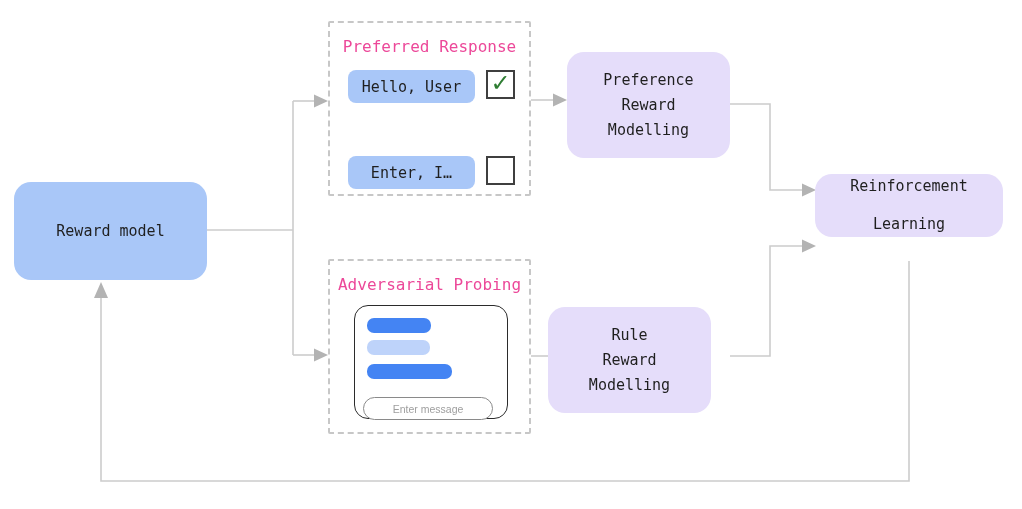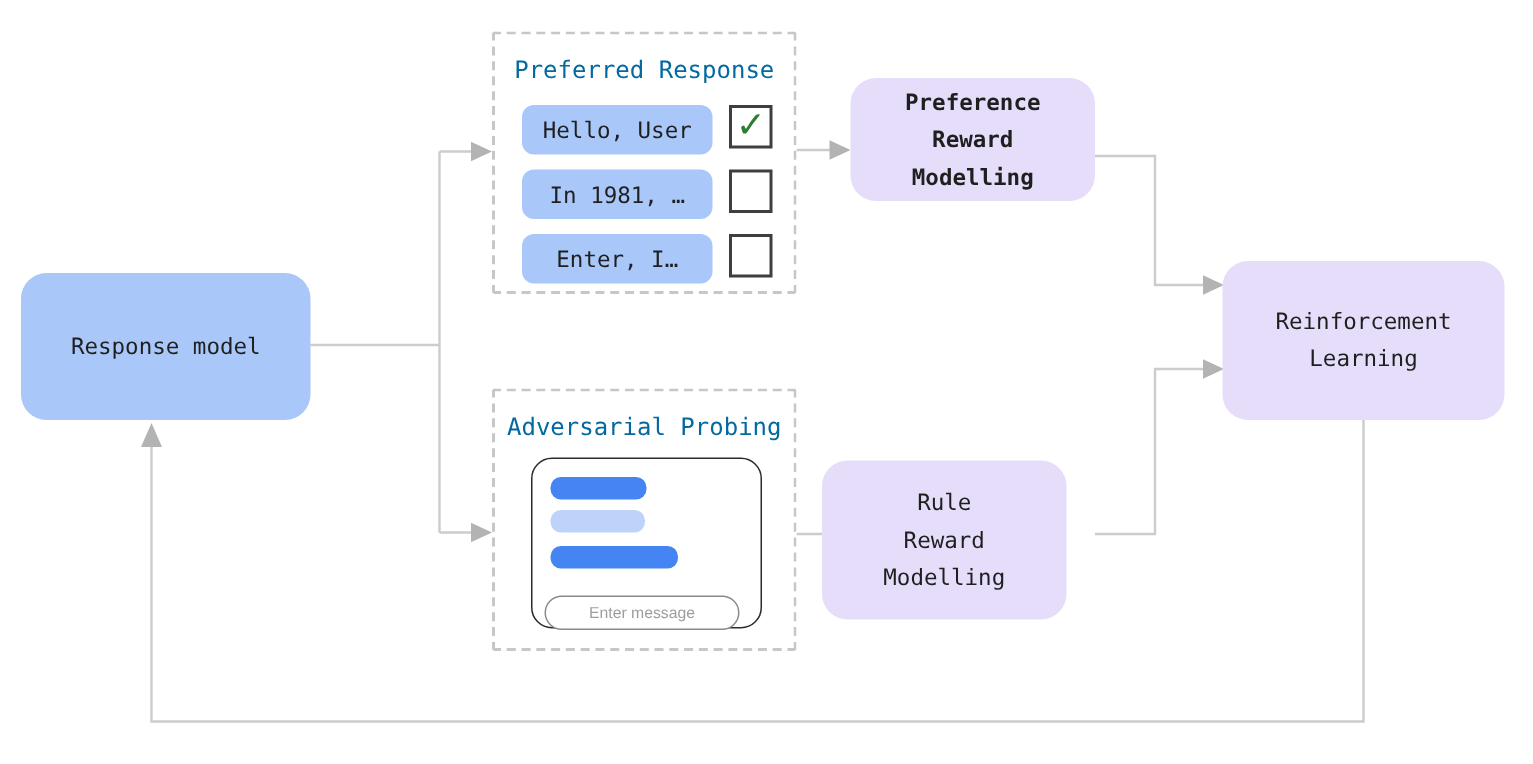--- a/index.html
+++ b/index.html
@@ -27,42 +27,42 @@
     border-radius: 17px;
     font-size: 15px;
     line-height: 25px;
     text-align: center;
     z-index: 2;
   }
   .node.blue   { background: #a9c7f8; }
   .node.purple { background: #e5ddfa; }
 
   .node-sparrow       { left: 14px;  top: 182px; width: 193px; height: 98px;  }
-  .node-pref-reward   { left: 567px; top: 52px;  width: 163px; height: 82px; font-weight: bold; }
+  .node-pref-reward   { left: 567px; top: 52px;  width: 163px; height: 106px; }
   .node-rule-reward   { left: 548px; top: 307px; width: 163px; height: 106px; }
-  .node-reinforcement { left: 815px; top: 174px; width: 188px; height: 106px;  }
+  .node-reinforcement { left: 815px; top: 174px; width: 188px; height: 63px; justify-content: space-between;  }
 
   .dashed-panel {
     position: absolute;
     width: 203px; height: 175px;
     border: 2px dashed #c7c7c7;
     border-radius: 2px;
     box-sizing: border-box;
     background: #ffffff;
     z-index: 1;
   }
   .panel-preferred   { left: 328px; top: 21px;  }
   .panel-adversarial { left: 328px; top: 259px; }
 
   .panel-title {
     margin-top: 13px;
     text-align: center;
     font-size: 16px;
     line-height: 22px;
-    color: #0369a1;
+    color: #ec4899;
     white-space: nowrap;
   }
 
   .option-row {
     position: absolute;
     left: 18px;
     display: flex;
     align-items: flex-start;
     gap: 11px;
   }
@@ -154,39 +154,33 @@
       <polygon points="328,355 314,348.5 314,361.5"></polygon>
       <polygon points="567,100 553,93.5 553,106.5"></polygon>
       <polygon points="567,356 553,349.5 553,362.5"></polygon>
       <polygon points="816,190 802,183.5 802,196.5"></polygon>
       <polygon points="816,246 802,239.5 802,252.5"></polygon>
       <polygon points="101,282 94,298 108,298"></polygon>
     </g>
   </svg>
 
   <div class="node blue node-sparrow">
-    <span>Response model</span>
+    <span>Reward model</span>
   </div>
 
   <div class="dashed-panel panel-preferred">
     <div class="panel-title">Preferred Response</div>
 
     <div class="option-row row-0">
       <div class="pill">Hello, User</div>
       <div class="checkbox">
         <span class="checkmark">✓</span>
       </div>
     </div>
 
-    <div class="option-row row-1">
-      <div class="pill">In 1981, …</div>
-      <div class="checkbox">
-        <span class="checkmark"></span>
-      </div>
-    </div>
 
     <div class="option-row row-2">
       <div class="pill">Enter, I…</div>
       <div class="checkbox">
         <span class="checkmark"></span>
       </div>
     </div>
   </div>
 
   <div class="dashed-panel panel-adversarial">

